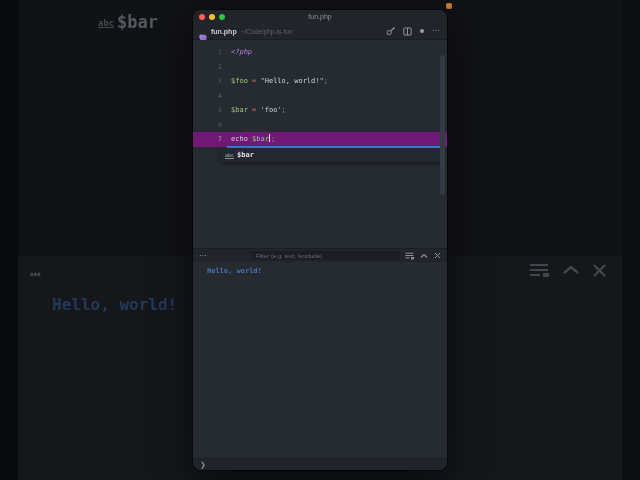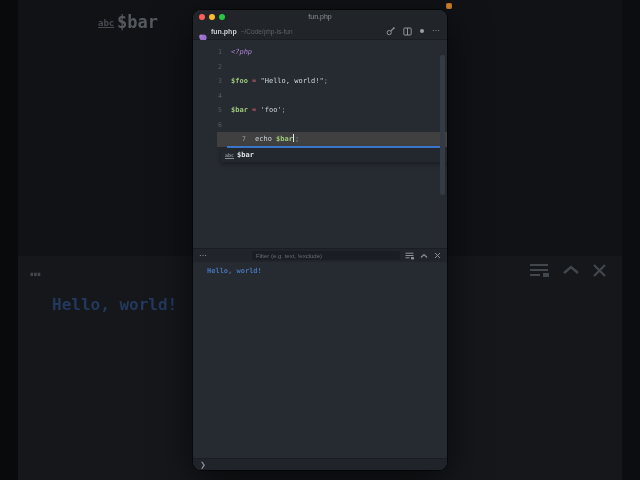--- a/index.html
+++ b/index.html
@@ -43,26 +43,26 @@
   .tab-path { font-size:6.5px; color:#5d626a; }
   .tab-actions { margin-left:auto; display:flex; align-items:center; gap:8px; color:#8f959d; }
   .tab-actions svg { display:block; }
   .unsaved-dot { width:4px; height:4px; border-radius:50%; background:#9aa0a8; }
   .more-dots { font-size:8px; color:#8f959d; line-height:1; letter-spacing:1px; }
 
   
   .editor { position:relative; height:208px; background:#262a31; font:7px "DejaVu Sans Mono", monospace; }
   .code-lines { padding-top:5px; position:relative; z-index:1; }
   .code-line { height:14.55px; line-height:14.55px; white-space:pre; }
-  .code-line.active { background:#404040;margin-left:24px; }
+  .code-line.active { background:#701a75; }
   .gutter-num { display:inline-block; width:29px; text-align:right; color:#575c64; font-size:6.5px; }
   .code-line.active .gutter-num { color:#9aa0ab; }
   .line-content { margin-left:9px;text-align:center; }
   .tok-tag { color:#b083d6; font-style:italic; }
-  .tok-var { color:#9dc879;font-weight:bold; }
+  .tok-var { color:#9dc879; }
   .tok-op { color:#d9616e; }
   .tok-str { color:#ced4dd; }
   .tok-plain { color:#ccd2da; }
   .tok-punct { color:#8b919b; }
   .caret { display:inline-block; width:1px; height:8px; background:#e6e9ee; vertical-align:-1px; margin:0 0.5px 0 0.5px; }
 
   .completion-accent { position:absolute; left:34px; right:3px; top:106px; height:1.5px; background:#3d7ad0; z-index:2; }
   .completion-row { position:absolute; left:28px; right:0; top:107.5px; height:14px; background:#23272e;
                     display:flex; align-items:center; gap:3px; padding-left:4px; z-index:2;
                     box-shadow:0 2px 5px rgba(0,0,0,.35); }

